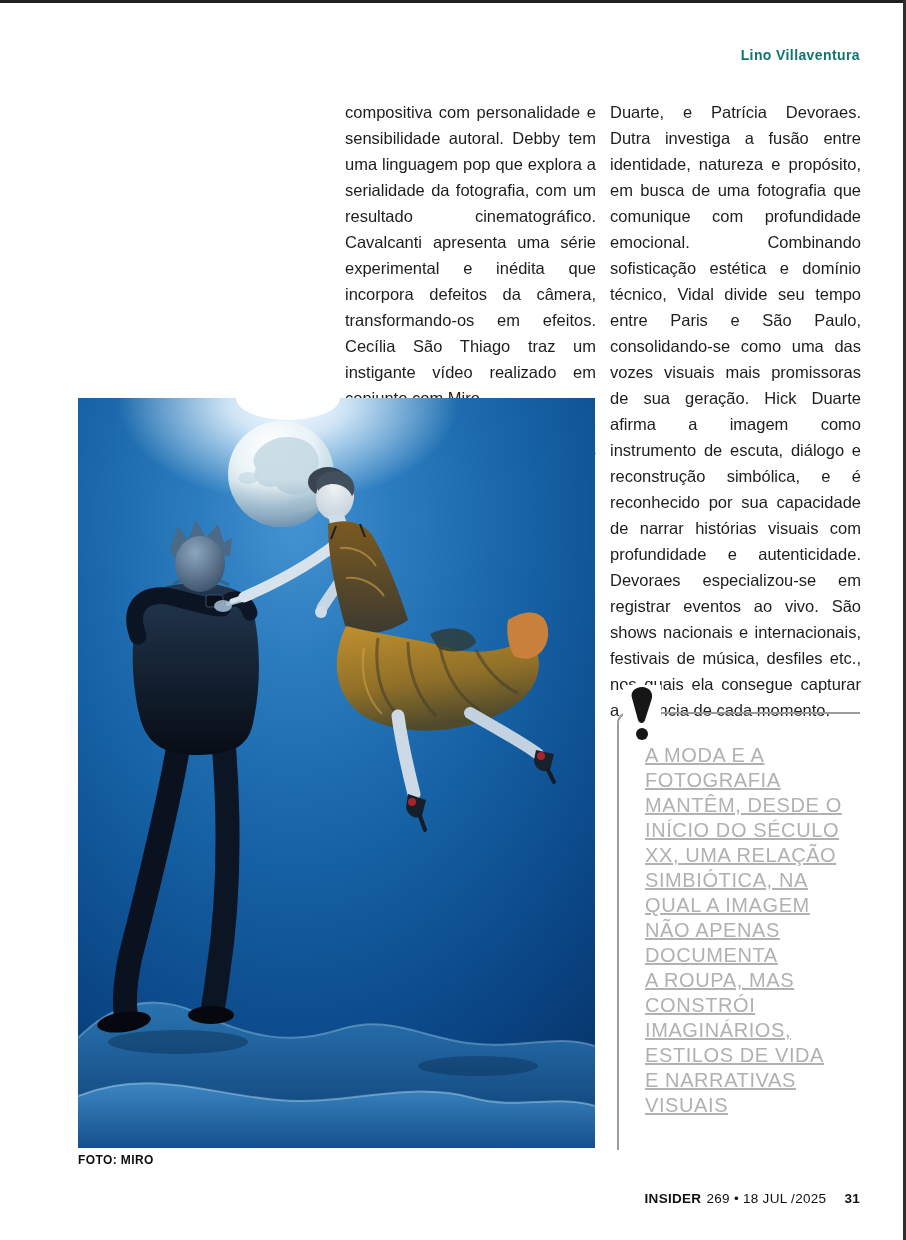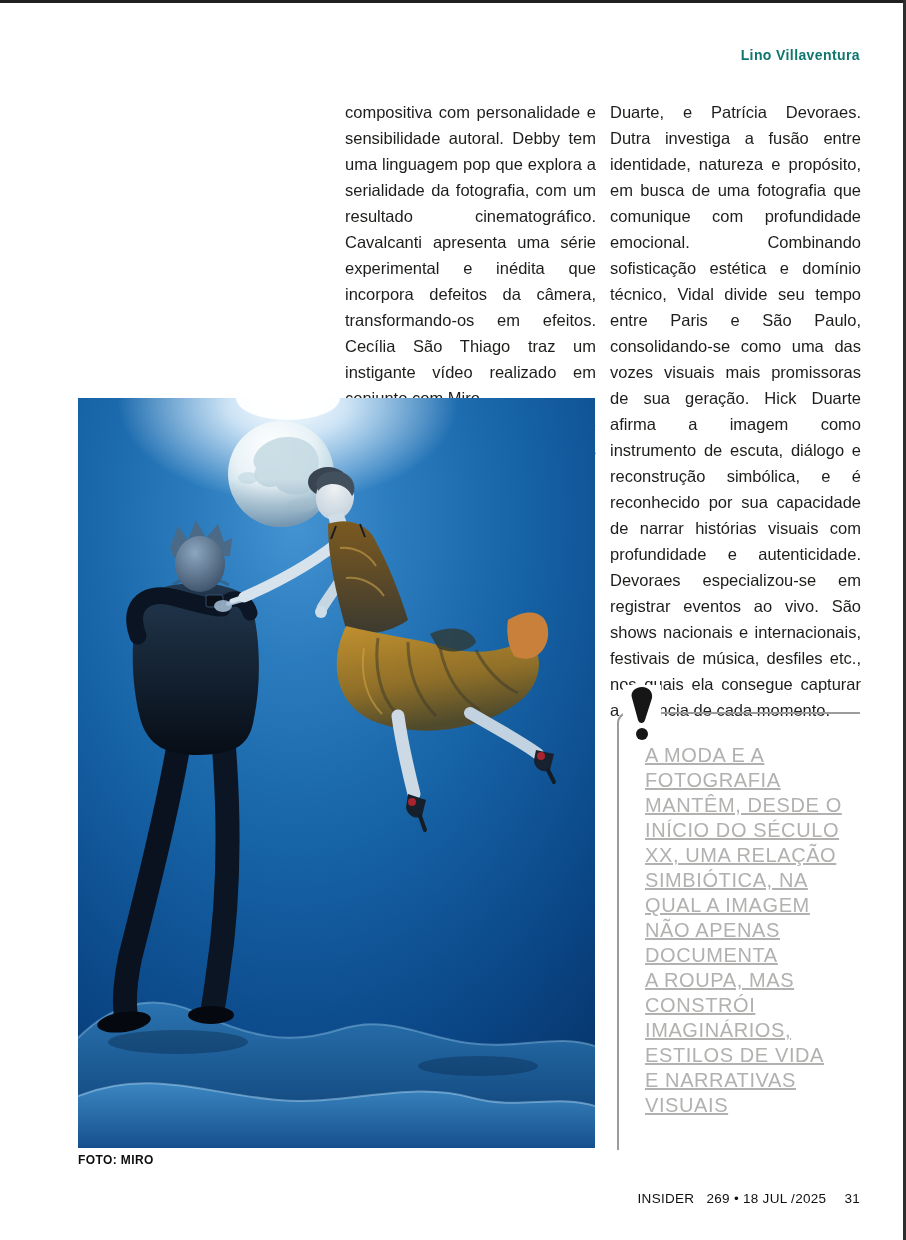--- a/index.html
+++ b/index.html
@@ -57,23 +57,23 @@
   .pullquote-text {
     position:absolute; left:645px; top:743px; width:216px;
     font-size:20px; line-height:25px; letter-spacing:.6px;
     color:#b2b1af; white-space:pre-line;text-decoration:underline;
   }
 
   .footer {
     position:absolute; top:1191px; right:46px;
     font-size:13.5px; color:#101010; letter-spacing:.3px;
   }
-  .footer .mag   { font-weight:normal; }
-  .footer .issue { margin-left:12px; }
-  .footer .pagenum { font-weight:normal; margin-left:18px; }
+  .footer .mag   { font-weight:bold; }
+  .footer .issue { margin-left:5px; }
+  .footer .pagenum { font-weight:bold; margin-left:18px; }
 </style>
 </head>
 <body>
 
 <div class="page">
 
   <div class="edge-top"></div>
   <div class="edge-right"></div>
 
   <div class="header-label">Lino Villaventura</div>

